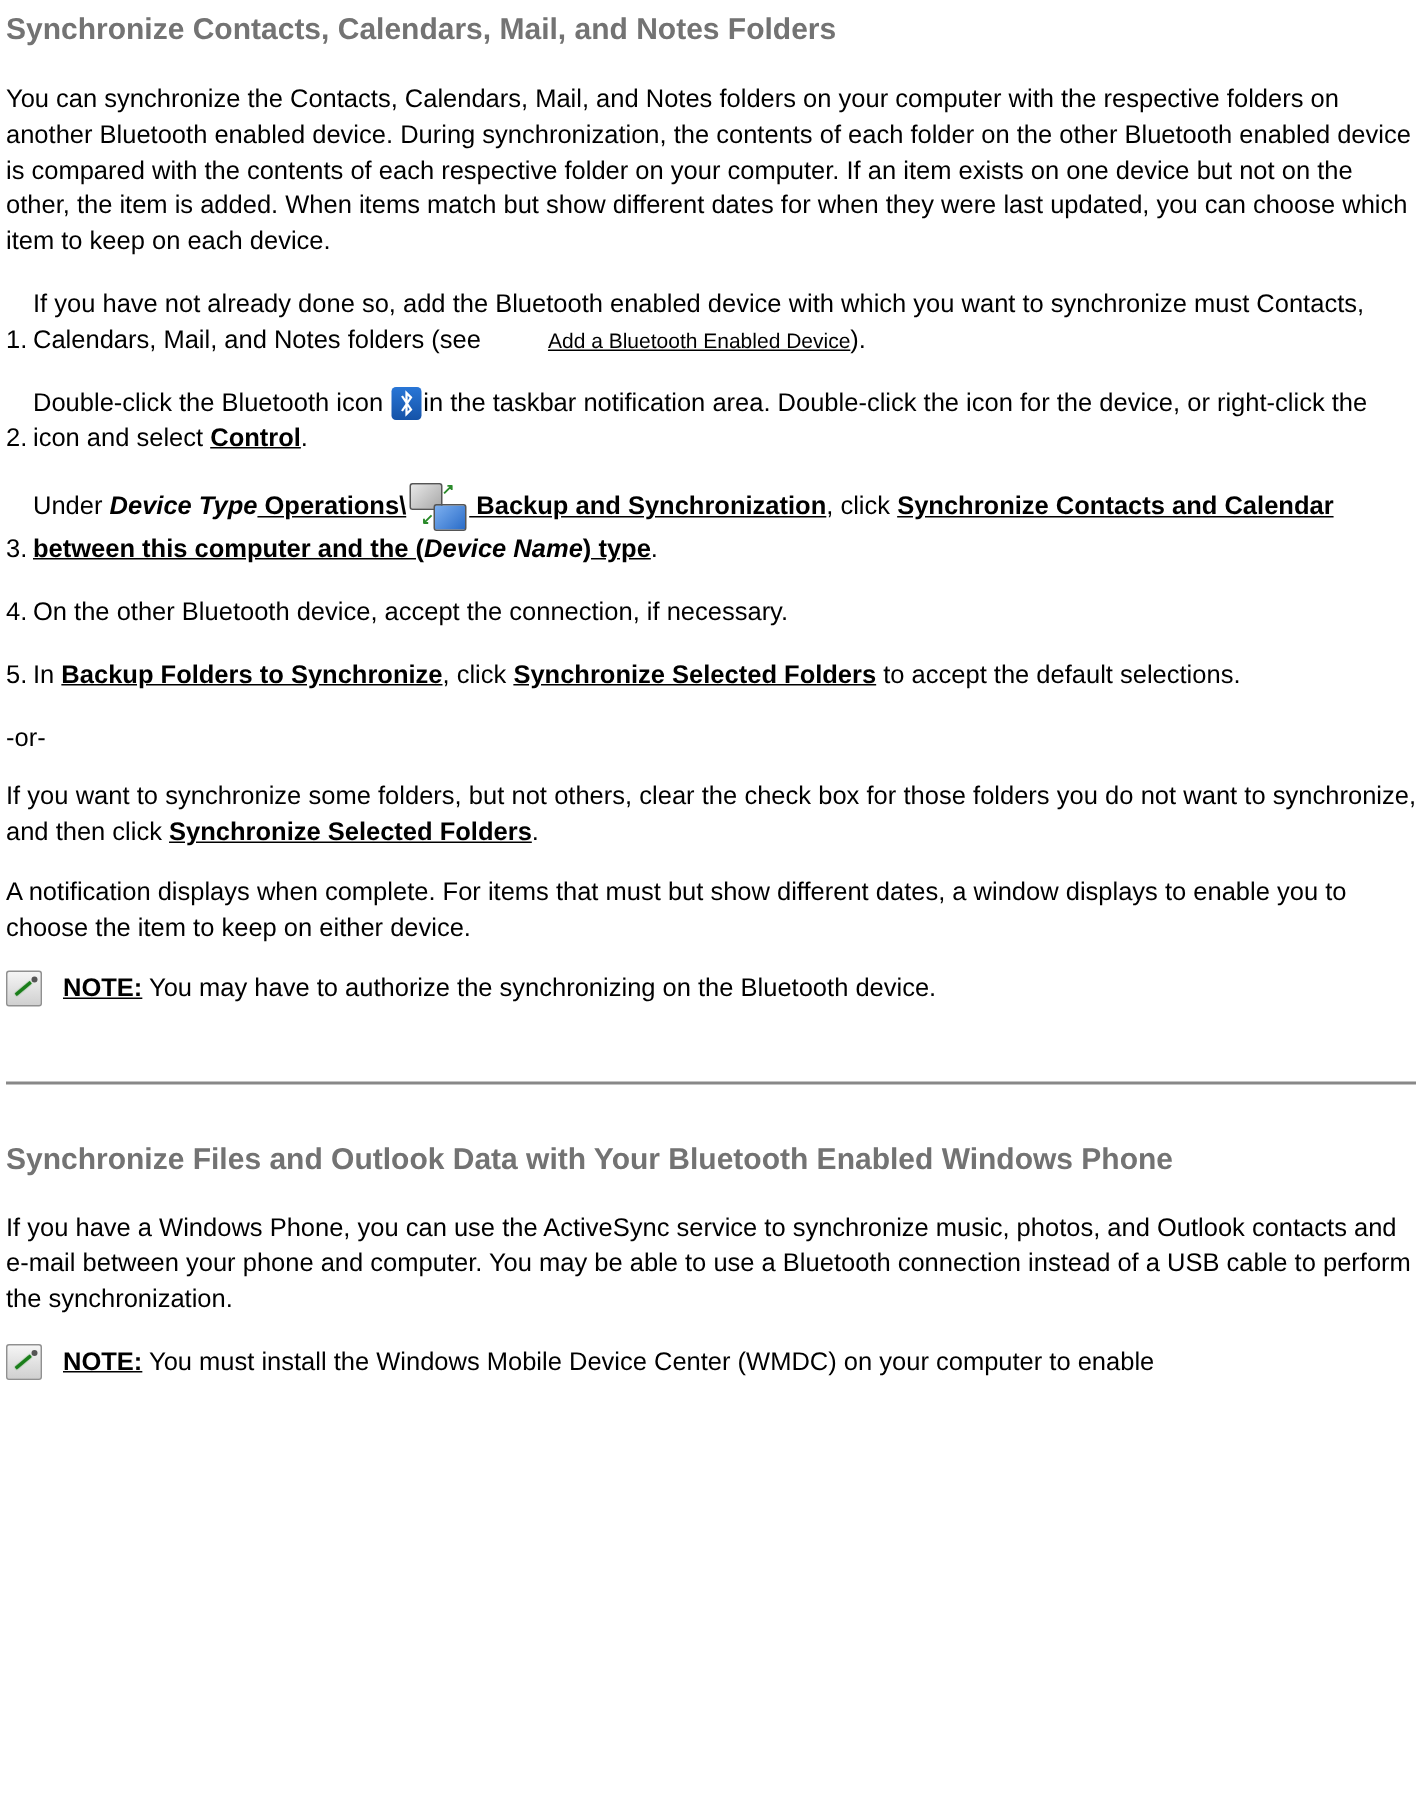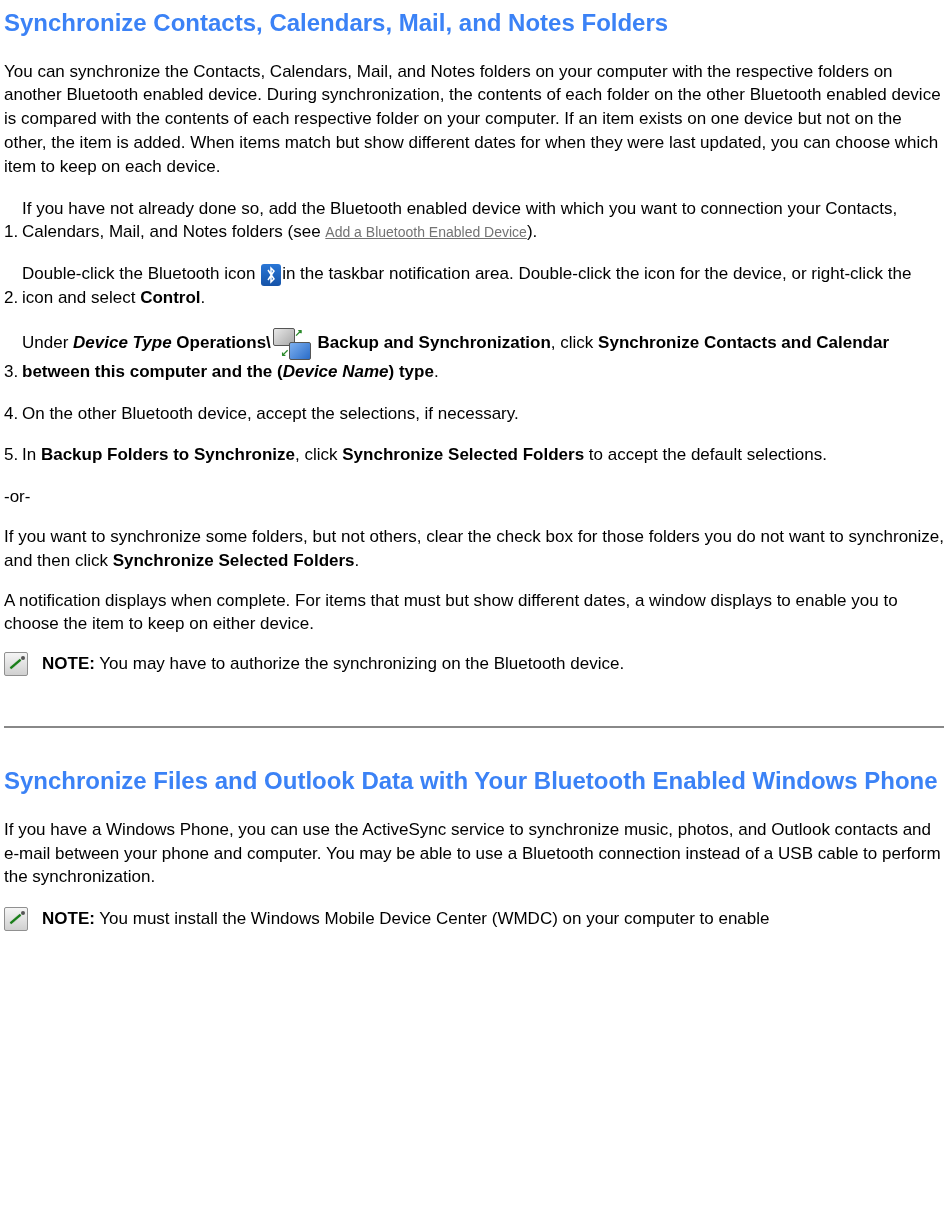--- a/index.html
+++ b/index.html
@@ -5,22 +5,22 @@
     body {
       font-family: Verdana, Geneva, sans-serif;
       font-size: 17px;
       color: #000;
       margin: 0;
       padding: 6px 4px;
       width: 940px;
       line-height: 1.4;
     }
     h2 {
-      color: #3b82f6;
-      font-size: 24px;
+      color: #737373;
+      font-size: 20px;
       font-weight: bold;
       margin: 0 0 8px 0;
       font-family: Verdana, Geneva, sans-serif;
     }
     p {
       margin: 0 0 16px 0;
     }
     .intro {
       margin-bottom: 18px;
       margin-top: 20px;
@@ -33,22 +33,23 @@
     .step-num {
       position: absolute;
       left: 0;
       bottom: 0;
       font-size: 17px;
     }
     .step-text {
       display: block;
     }
     a.inline-link {
-      color: #737373;
+      color: #000000;
       font-size: 14px;
+      margin-left: 40px;
     }
     .bt-icon {
       display: inline-block;
       width: 20px;
       height: 22px;
       background: linear-gradient(180deg, #2976d6 0%, #1553a8 100%);
       border-radius: 3px;
       position: relative;
       vertical-align: middle;
       margin: 0 1px;
@@ -129,34 +130,34 @@
       background: #555;
     }
     .note-text {
       margin: 0;
     }
     hr.section-divider {
       border: none;
       border-top: 2px solid #888;
       margin: 50px 0 36px 0;
     }
-    .bold { font-weight: bold; }
+    .bold { font-weight: bold; text-decoration: underline; }
     .bolditalic { font-weight: bold; font-style: italic; text-align: center; }
   </style>
 </head>
 <body>
 
 <h2>Synchronize Contacts, Calendars, Mail, and Notes Folders</h2>
 
 <p class="intro">You can synchronize the Contacts, Calendars, Mail, and Notes folders on your computer with the respective folders on another Bluetooth enabled device. During synchronization, the contents of each folder on the other Bluetooth enabled device is compared with the contents of each respective folder on your computer. If an item exists on one device but not on the other, the item is added. When items match but show different dates for when they were last updated, you can choose which item to keep on each device.</p>
 
 <div class="step">
   <span class="step-num">1.</span>
   <span class="step-text">
-    <span>If you have not already done so, add the Bluetooth enabled device with which you want to connection your Contacts, Calendars, Mail, and Notes folders (see </span><a href="#" class="inline-link">Add a Bluetooth Enabled Device</a><span>).</span>
+    <span>If you have not already done so, add the Bluetooth enabled device with which you want to synchronize must Contacts, Calendars, Mail, and Notes folders (see </span><a href="#" class="inline-link">Add a Bluetooth Enabled Device</a><span>).</span>
   </span>
 </div>
 
 <div class="step">
   <span class="step-num">2.</span>
   <span class="step-text">
     <span>Double-click the Bluetooth icon </span><span class="bt-icon"><svg width="12" height="20" viewBox="0 0 12 20">
           <path d="M3 5 L9 14 L6 17 L6 3 L9 6 L3 15" stroke="white" stroke-width="1.5" fill="none"></path>
         </svg></span><span>in the taskbar notification area. Double-click the icon for the device, or right-click the icon and select </span><span class="bold">Control</span><span>.</span>
   </span>
@@ -164,21 +165,21 @@
 
 <div class="step">
   <span class="step-num">3.</span>
   <span class="step-text">
     <span>Under </span><span class="bolditalic">Device Type</span><span class="bold"> Operations\</span><span class="sync-icon"><span class="box box1"></span><span class="box box2"></span><span class="arr" style="left:8px;top:18px;">↙</span><span class="arr" style="right:8px;top:-2px;">↗</span></span><span class="bold"> Backup and Synchronization</span><span>, click </span><span class="bold">Synchronize Contacts and Calendar between this computer and the (</span><span class="bolditalic">Device Name</span><span class="bold">) type</span><span>.</span>
   </span>
 </div>
 
 <div class="step">
   <span class="step-num">4.</span>
-  <span class="step-text">On the other Bluetooth device, accept the selections, if necessary.</span>
+  <span class="step-text">On the other Bluetooth device, accept the connection, if necessary.</span>
 </div>
 
 <div class="step">
   <span class="step-num">5.</span>
   <span class="step-text">
     <span>In </span><span class="bold">Backup Folders to Synchronize</span><span>, click </span><span class="bold">Synchronize Selected Folders</span><span> to accept the default selections.</span>
   </span>
 </div>
 
 <p>-or-</p>

